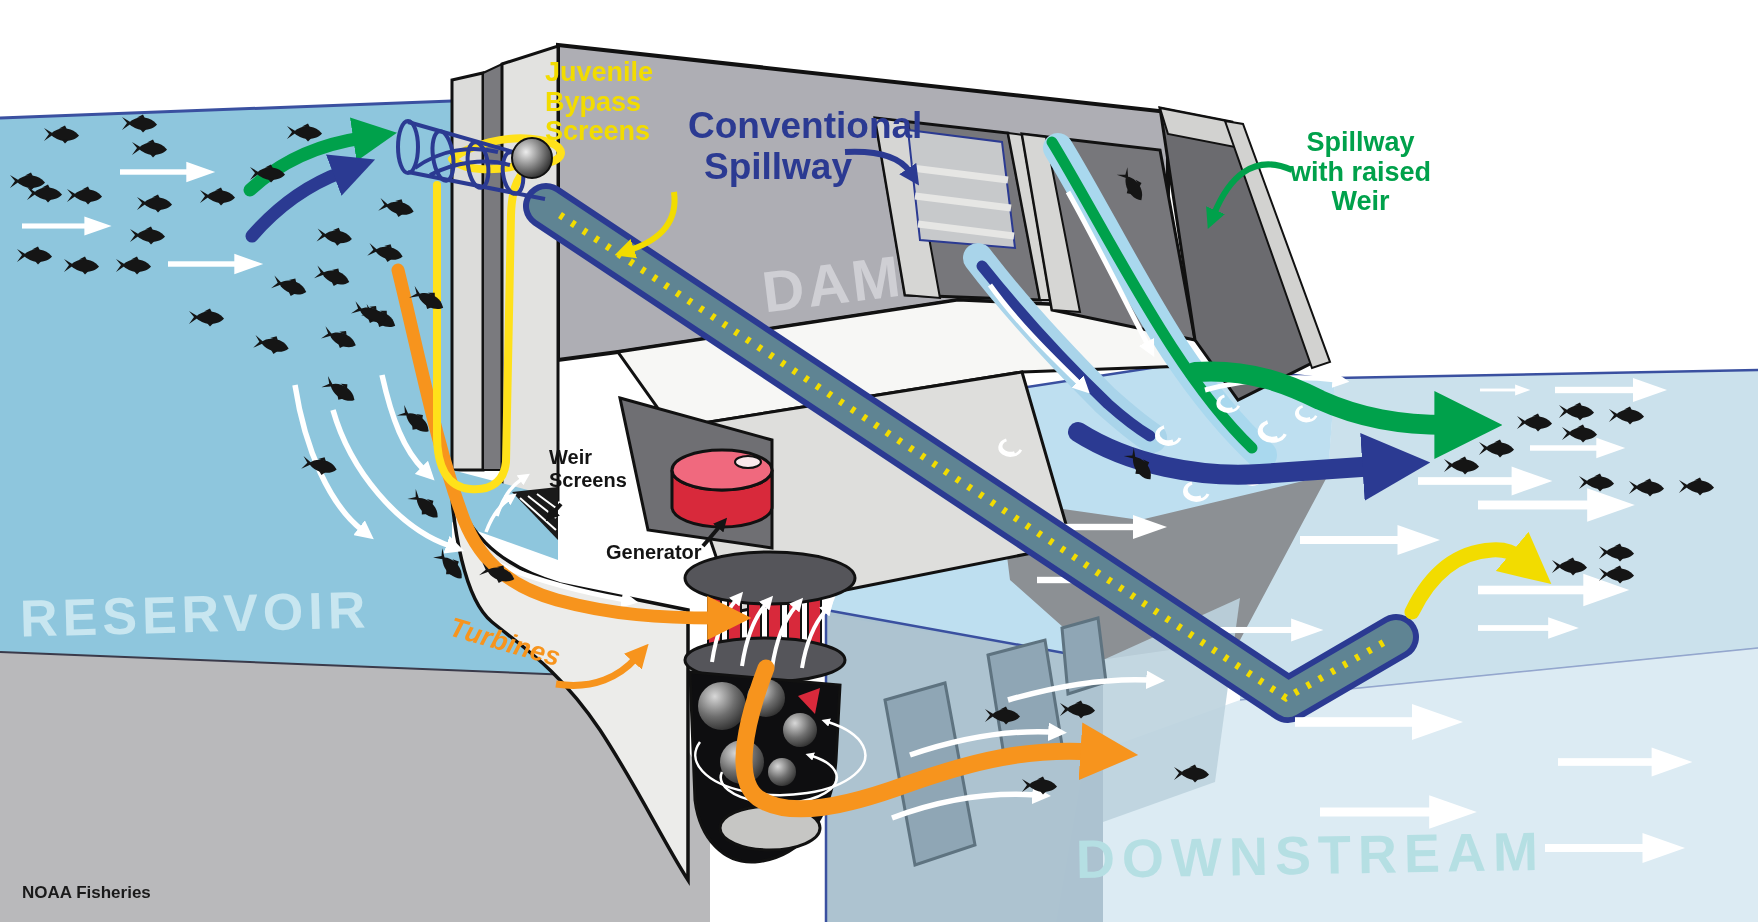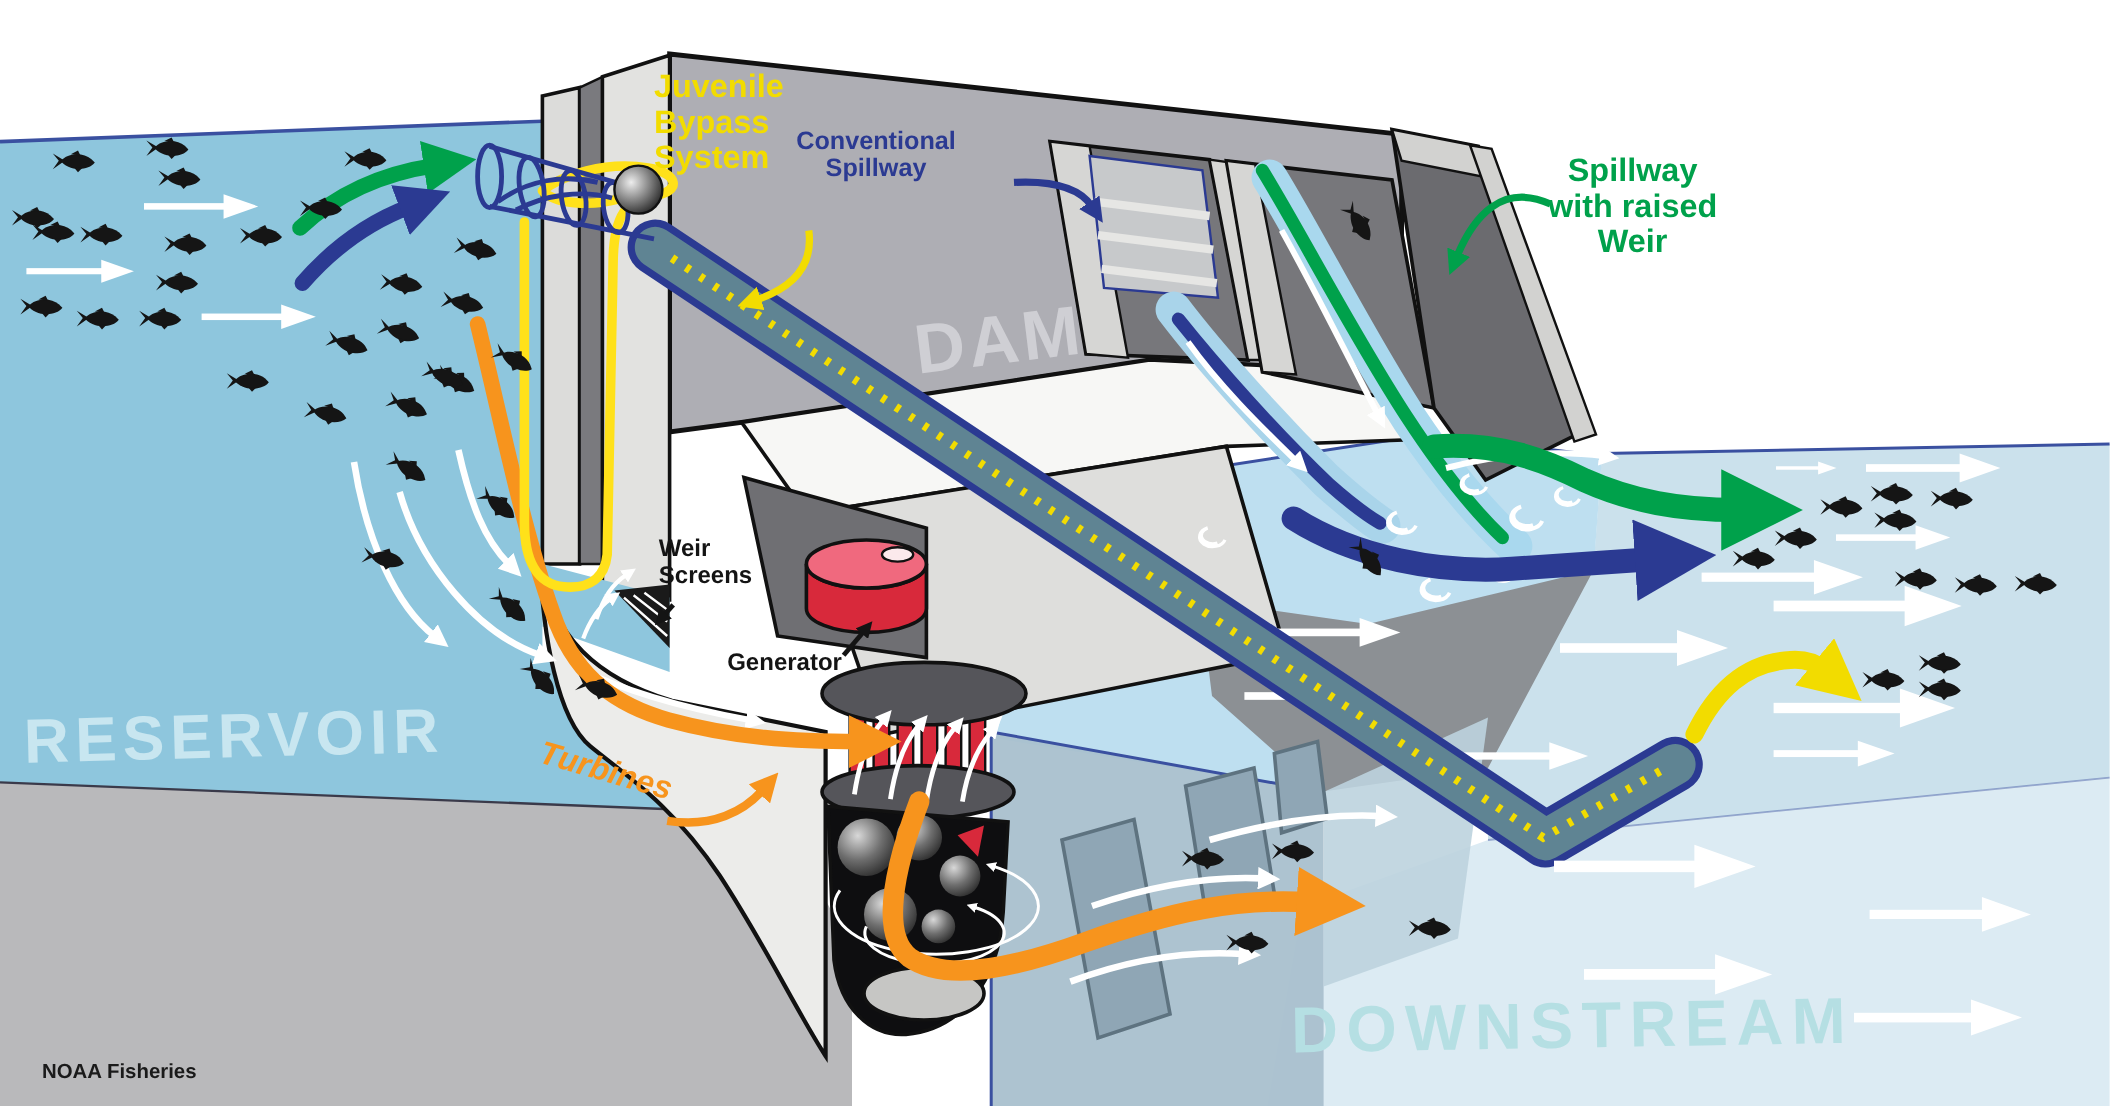--- a/index.html
+++ b/index.html
@@ -1,33 +1,33 @@
 <!DOCTYPE html>
 <html><head>
 <meta charset="utf-8">
 <style>
   html,body{margin:0;padding:0;background:#fff;}
   .stage{position:relative;width:1760px;height:922px;background:#ffffff;overflow:hidden;
          font-family:"Liberation Sans",sans-serif;}
   .stage svg{position:absolute;left:0;top:0;}
   .lbl{position:absolute;font-weight:bold;white-space:pre-line;line-height:1.1;margin:0;}
   .lbl-bypass{left:545px;top:58px;width:130px;font-size:27px;color:#F2DC00;text-align:left;}
-  .lbl-conv{left:640px;top:106px;width:180px;font-size:21px;color:#2B3A92;text-align:center;}
+  .lbl-conv{left:688px;top:106px;width:180px;font-size:37px;color:#2B3A92;text-align:center;}
   .lbl-weir{left:1283px;top:128px;width:155px;font-size:27px;color:#00A14B;text-align:center;}
   .lbl-dam{left:762px;top:252px;font-size:58px;color:#CFCFD4;letter-spacing:3px;
            transform:rotate(-7deg);}
   .lbl-screens{left:549px;top:446px;font-size:20px;color:#141414;line-height:1.15;}
   .lbl-generator{left:606px;top:541px;font-size:20px;color:#141414;}
   .lbl-turbines{left:448px;top:628px;font-size:27px;font-style:italic;color:#F7941D;
                 transform:rotate(16deg);}
   .lbl-reservoir{left:20px;top:586px;font-size:52px;color:#C8E6F0;letter-spacing:5px;
                  transform:rotate(-1.5deg);}
   .lbl-downstream{left:1076px;top:826px;font-size:54px;color:#B5DFE3;letter-spacing:7px;
                   transform:rotate(-1deg);}
-  .lbl-credit{left:35px;top:884px;font-size:17px;color:#1a1a1a;letter-spacing:0;}
+  .lbl-credit{left:22px;top:884px;font-size:17px;color:#1a1a1a;letter-spacing:0;}
 </style>
 </head>
 <body>
 
 <div class="stage">
 
 <svg width="1760" height="922" viewBox="0 0 1760 922">
 <defs>
   <marker id="mW" viewBox="0 0 10 10" refX="2" refY="5" markerWidth="3.4" markerHeight="3.4" orient="auto">
           <path d="M0,0 L10,5 L0,10 Z" fill="#FFFFFF"></path>
@@ -320,21 +320,21 @@
   <path d="M845,152 C885,150 902,160 910,172" stroke="#2B3A92" stroke-width="6" fill="none" marker-end="url(#mN)"></path>
   <path d="M1292,170 C1252,152 1228,180 1214,214" stroke="#00A14B" stroke-width="6" fill="none" marker-end="url(#mG)"></path>
   <path d="M703,546 L720,526" stroke="#141414" stroke-width="4" fill="none" marker-end="url(#mB)"></path>
   <path d="M561,504 L553,513" stroke="#141414" stroke-width="4" fill="none" marker-end="url(#mB)"></path>
   <path d="M556,684 C594,690 620,676 636,658" stroke="#F7941D" stroke-width="7" fill="none" marker-end="url(#mO)"></path>
 </g>
 </svg>
 
 <div class="lbl lbl-bypass">Juvenile
 Bypass
-System</div>
+Screens</div>
 <div class="lbl lbl-conv">Conventional
 Spillway</div>
 <div class="lbl lbl-weir">Spillway
 with raised
 Weir</div>
 <div class="lbl lbl-dam">DAM</div>
 <div class="lbl lbl-screens">Weir
 Screens</div>
 <div class="lbl lbl-generator">Generator</div>
 <div class="lbl lbl-turbines">Turbines</div>

